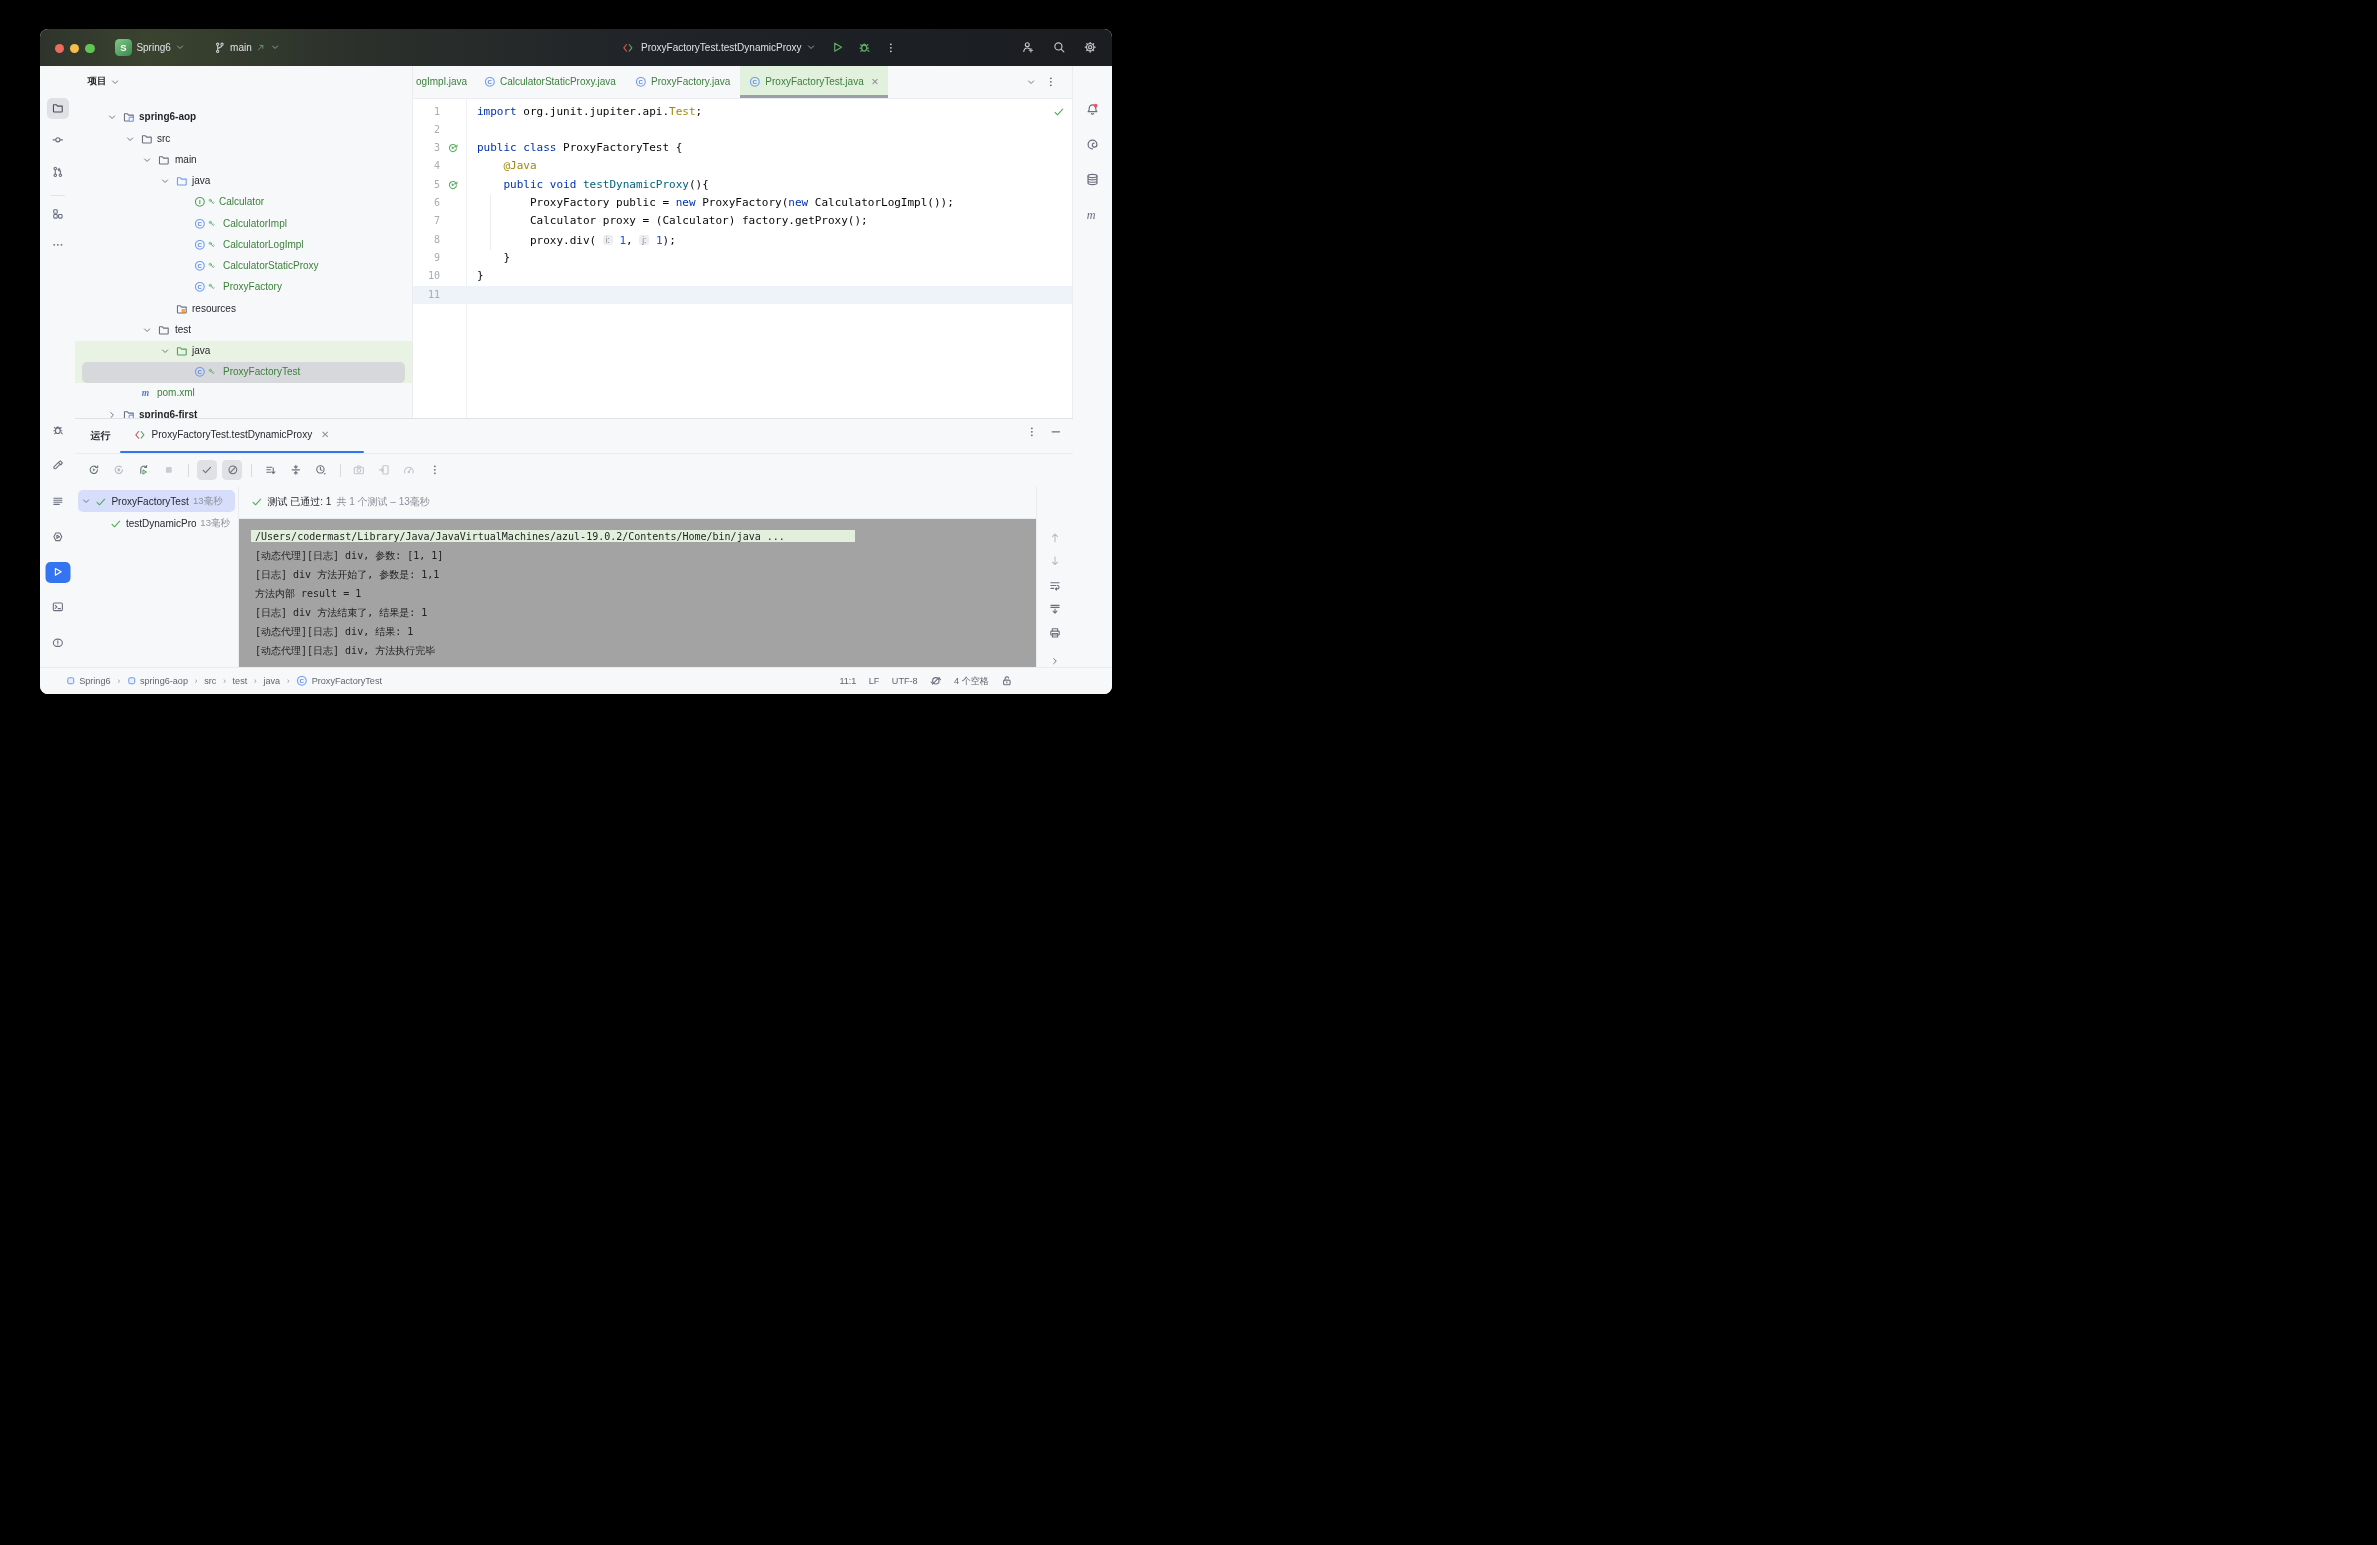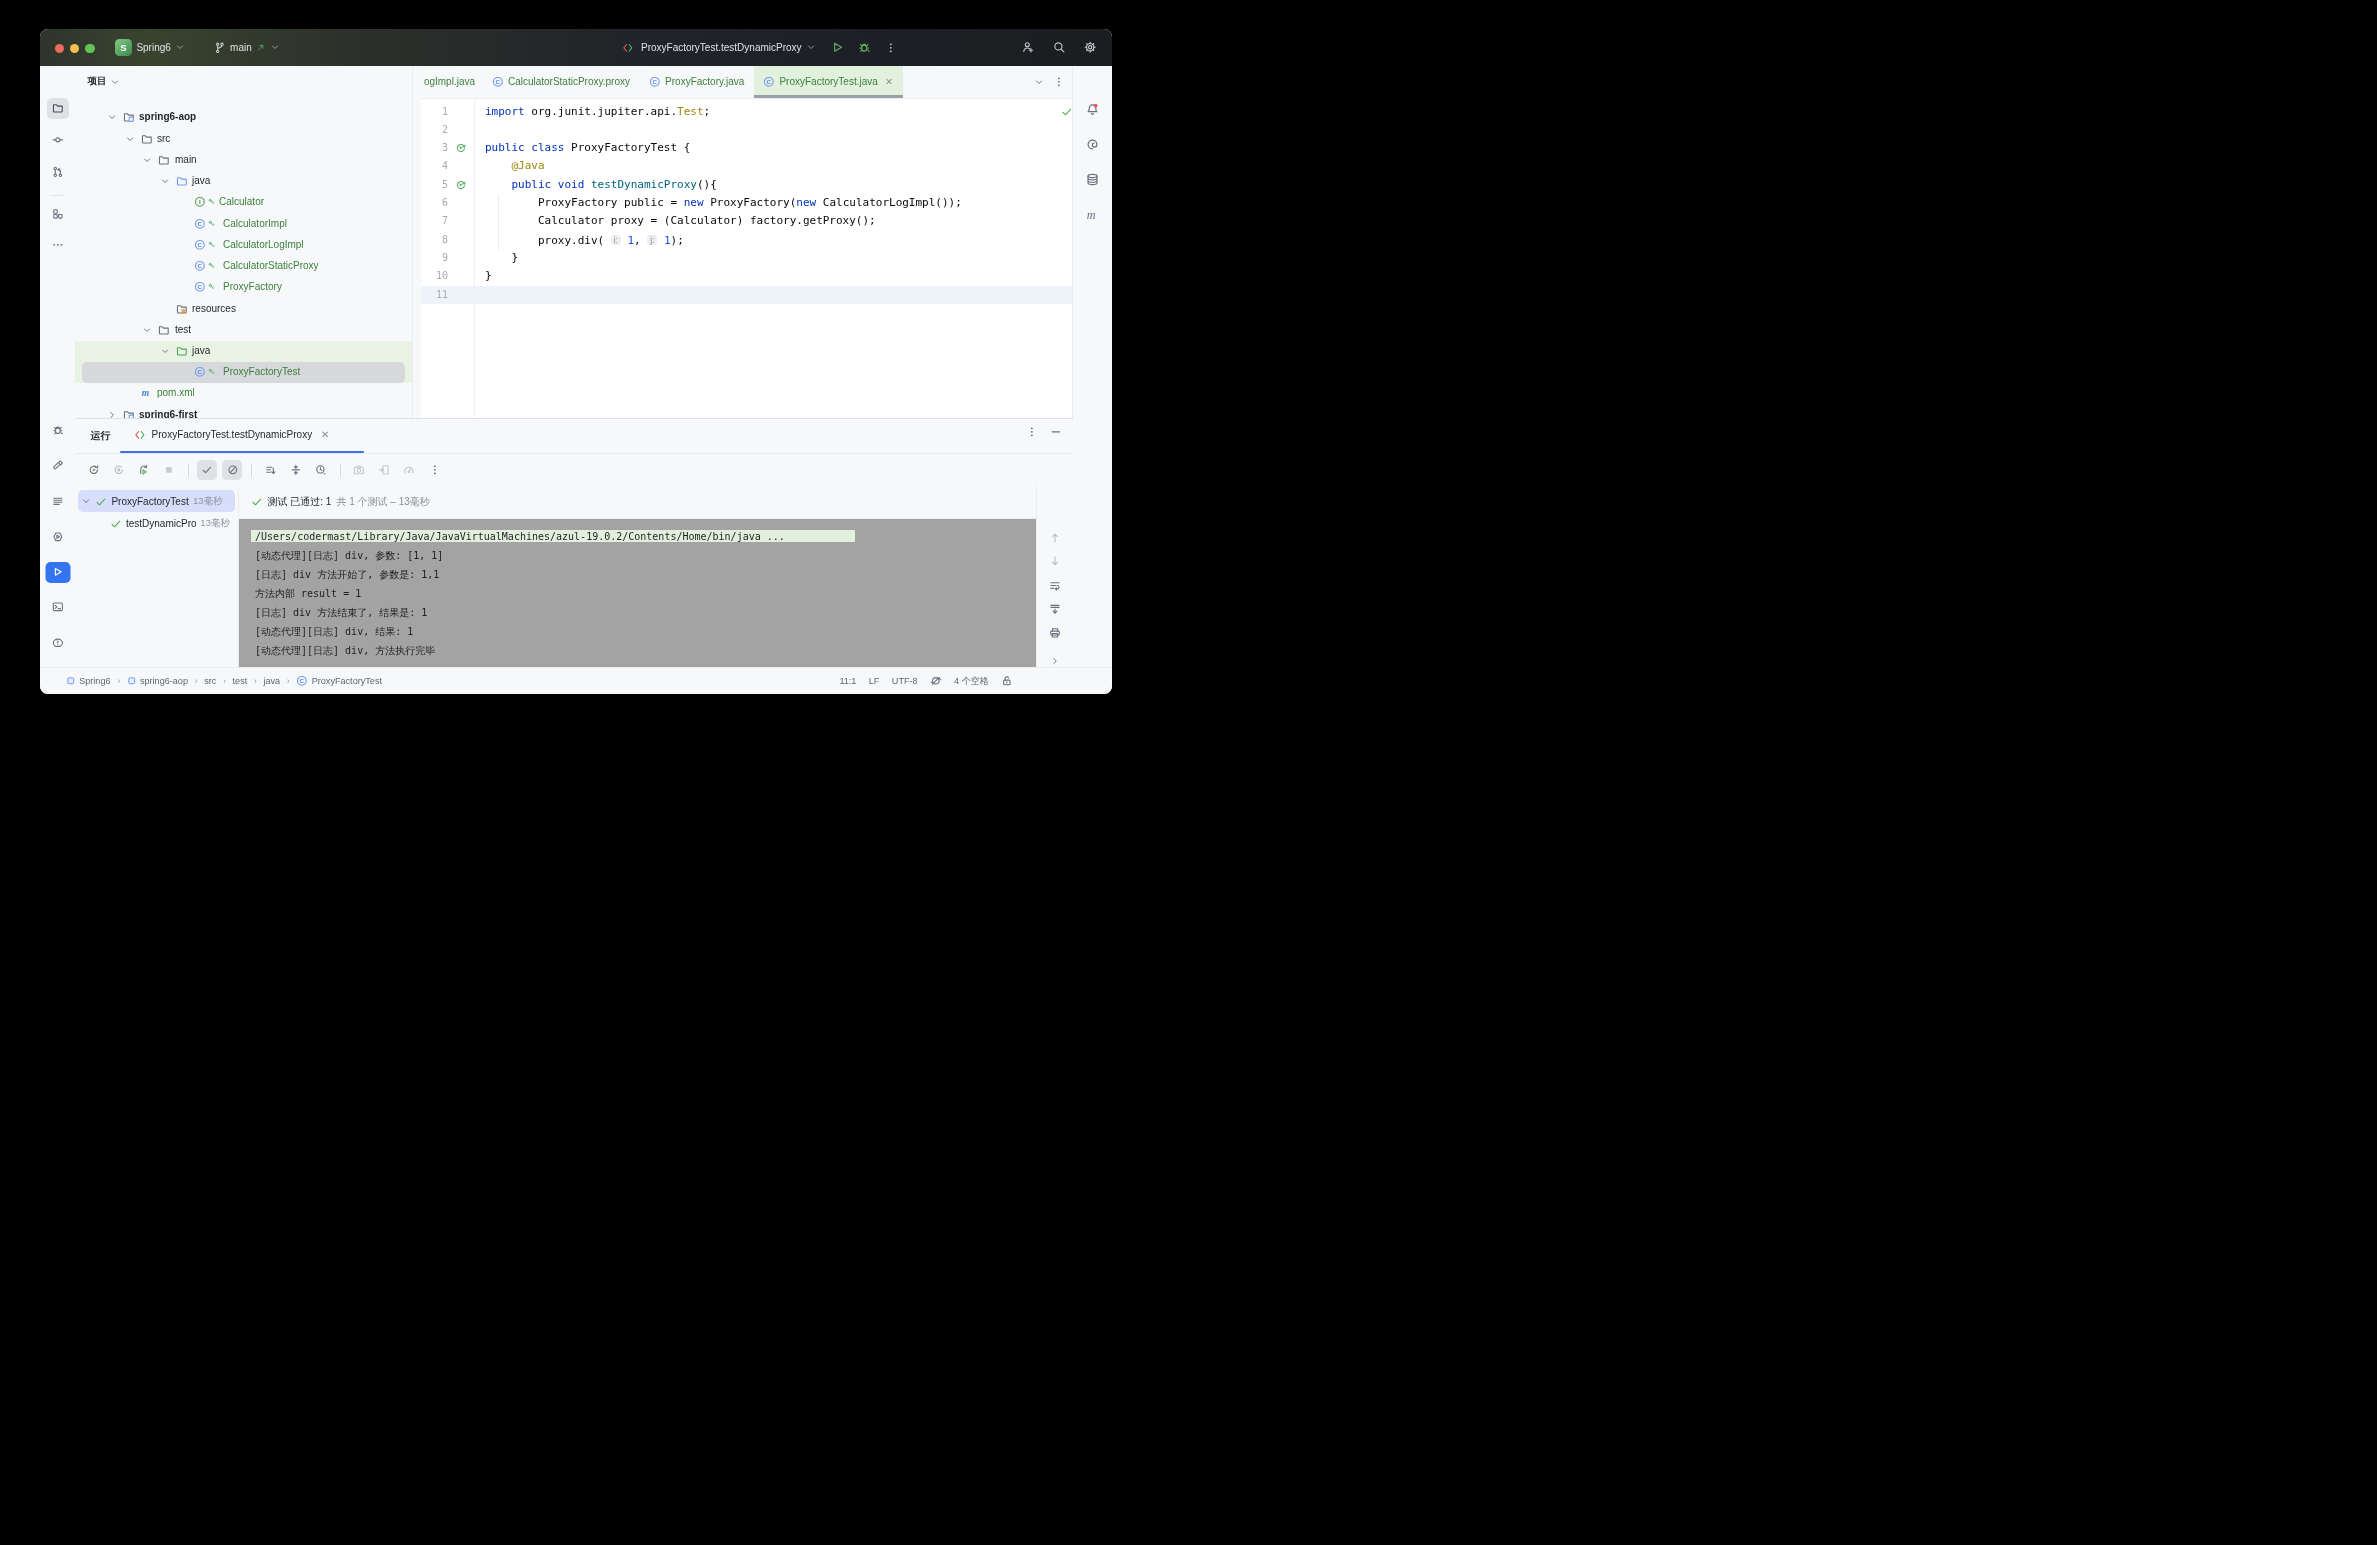--- a/index.html
+++ b/index.html
@@ -35,21 +35,21 @@
   .trow{position:relative;height:21px;display:flex;align-items:center;white-space:nowrap}
   .trow .chev{position:absolute;top:5.1px}
   .trow .tico{position:absolute;top:4.4px}
   .trow .tkey{position:absolute;top:6.6px}
   .trow .tlab{position:absolute;top:4.4px;line-height:12.4px}
   .green{color:#3d803d}
   .boldt{font-weight:600;color:#1f2126}
   .hl-green{background:#e9f3e3}
   .sel-gray{position:absolute;left:6.6px;right:6.6px;top:0;bottom:0;background:#d7d8db;border-radius:5.1px}
   
-  .editor{position:absolute;left:381px;top:37px;width:660px;height:352px;background:#fff}
+  .editor{position:absolute;left:373px;top:37px;width:660px;height:352px;background:#fff}
   .tabs{position:absolute;left:0;top:0;right:0;height:31.5px;background:#f7f8fa;border-bottom:0.7px solid #ebecf0;display:flex;align-items:stretch;font-size:10px}
   .tab{display:flex;align-items:center;gap:4.4px;padding:0 9.5px;position:relative;color:#3d803d;cursor:default}
   .tab.partial{padding:0 7.3px 0 2.9px}
   .tab.active{background:#e2f1dd}
   .tab.active:after{content:"";position:absolute;left:0;right:0;bottom:0;height:2.2px;background:#9ba0a8}
   .tab .x{color:#8c8e96;font-size:9.5px;margin-left:2.9px}
   .tabs-end{margin-left:auto;display:flex;align-items:center;gap:8.8px;padding-right:16px}
   .code{position:absolute;left:0;top:31.5px;right:0;bottom:0;font-family:"DejaVu Sans Mono","Liberation Mono",monospace;font-size:11px;line-height:18.3px;padding-top:5.1px}
   .gutline{position:absolute;left:53px;top:0;bottom:0;width:0.7px;background:#f0f1f4}
   .cl{display:flex;height:18.3px;position:relative}
@@ -537,21 +537,21 @@
         <div class="tab partial ">
           <span>ogImpl.java</span>
         </div>
         <div class="tab  ">
           <span class="ic">
             <svg width="11.7" height="11.7" viewBox="0 0 16 16" style="font-size:13.5px">
               <circle cx="8" cy="8" r="6" fill="none" stroke="#6f9cf2" stroke-width="1.5" stroke-linecap="round" stroke-linejoin="round"></circle>
               <text x="8" y="11" font-size="8.5" font-weight="bold" fill="#5786e8" text-anchor="middle" font-family="Liberation Sans,sans-serif">C</text>
             </svg>
           </span>
-          <span>CalculatorStaticProxy.proxy</span>
+          <span>CalculatorStaticProxy.java</span>
         </div>
         <div class="tab  ">
           <span class="ic">
             <svg width="11.7" height="11.7" viewBox="0 0 16 16" style="font-size:13.5px">
               <circle cx="8" cy="8" r="6" fill="none" stroke="#6f9cf2" stroke-width="1.5" stroke-linecap="round" stroke-linejoin="round"></circle>
               <text x="8" y="11" font-size="8.5" font-weight="bold" fill="#5786e8" text-anchor="middle" font-family="Liberation Sans,sans-serif">C</text>
             </svg>
           </span>
           <span>ProxyFactory.java</span>
         </div>

